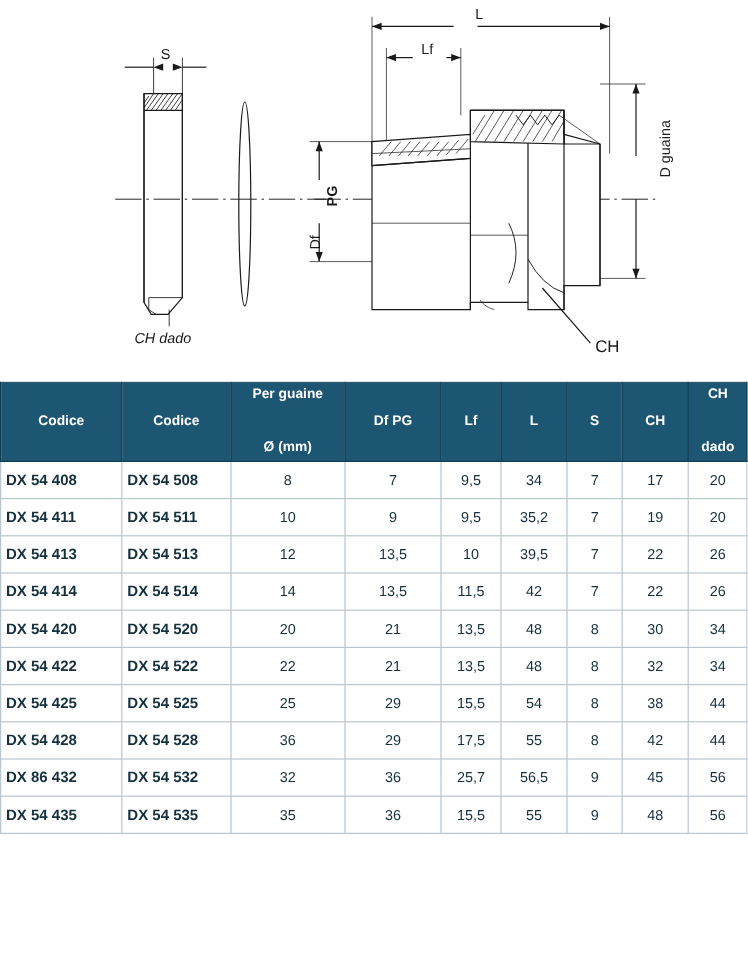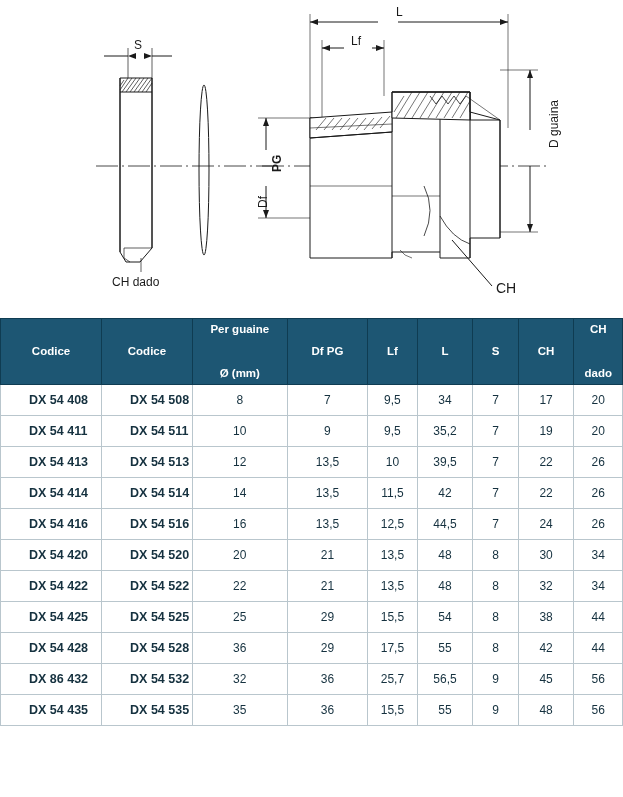--- a/index.html
+++ b/index.html
@@ -60,21 +60,21 @@
     border: 1px solid #b9c6cd;
     font-size: 12px;
     color: #15313f;
     text-align: center;
     height: 31px;
     padding: 0 2px;
   }
   tbody td.code {
     font-weight: bold;
     text-align: left;
-    padding-left: 28px;
+    padding-left: 4px;
     font-size: 12.5px;
   }
   tbody tr:nth-child(odd) td { background: #ffffff; }
   tbody tr:nth-child(even) td { background: #ffffff; }
 </style>
 </head>
 <body>
 
 <div id="page">
 
@@ -198,21 +198,21 @@
 
         <path d="M424,186 Q436,210 424,236" stroke-width="0.8"></path>
         <path d="M440,216 Q452,238 470,244" stroke-width="0.8"></path>
         <path d="M400,250 Q404,256 412,258" stroke-width="0.6"></path>
 
         <line x1="452" y1="240" x2="492" y2="286"></line>
       </g>
     </svg>
 
     <div class="dimlabel" style="left:134px; top:38px;">S</div>
-    <div class="dimlabel" style="left:112px; top:275px;">CH dado</div>
+    <div class="dimlabel" style="left:112px; top:275px;font-style:italic;">CH dado</div>
     <div class="dimlabel" style="left:396px; top:5px;">L</div>
     <div class="dimlabel" style="left:351px; top:34px;">Lf</div>
     <div class="dimlabel vert" style="left:547px; top:148px;">D guaina</div>
     <div class="dimlabel vert" style="left:256px; top:208px;">Df</div>
     <div class="dimlabel vert bold" style="left:270px; top:172px;">PG</div>
     <div class="dimlabel" style="left:496px; top:280px; font-size:14px;">CH</div>
   </div>
 
   <table>
     <colgroup>
@@ -298,31 +298,20 @@
           <td class="code">DX 54 514</td>
           <td>14</td>
           <td>13,5</td>
           <td>11,5</td>
           <td>42</td>
           <td>7</td>
           <td>22</td>
           <td>26</td>
         </tr>
         <tr>
-          <td class="code">DX 54 416</td>
-          <td class="code">DX 54 516</td>
-          <td>16</td>
-          <td>13,5</td>
-          <td>12,5</td>
-          <td>44,5</td>
-          <td>7</td>
-          <td>24</td>
-          <td>26</td>
-        </tr>
-        <tr>
           <td class="code">DX 54 420</td>
           <td class="code">DX 54 520</td>
           <td>20</td>
           <td>21</td>
           <td>13,5</td>
           <td>48</td>
           <td>8</td>
           <td>30</td>
           <td>34</td>
         </tr>

